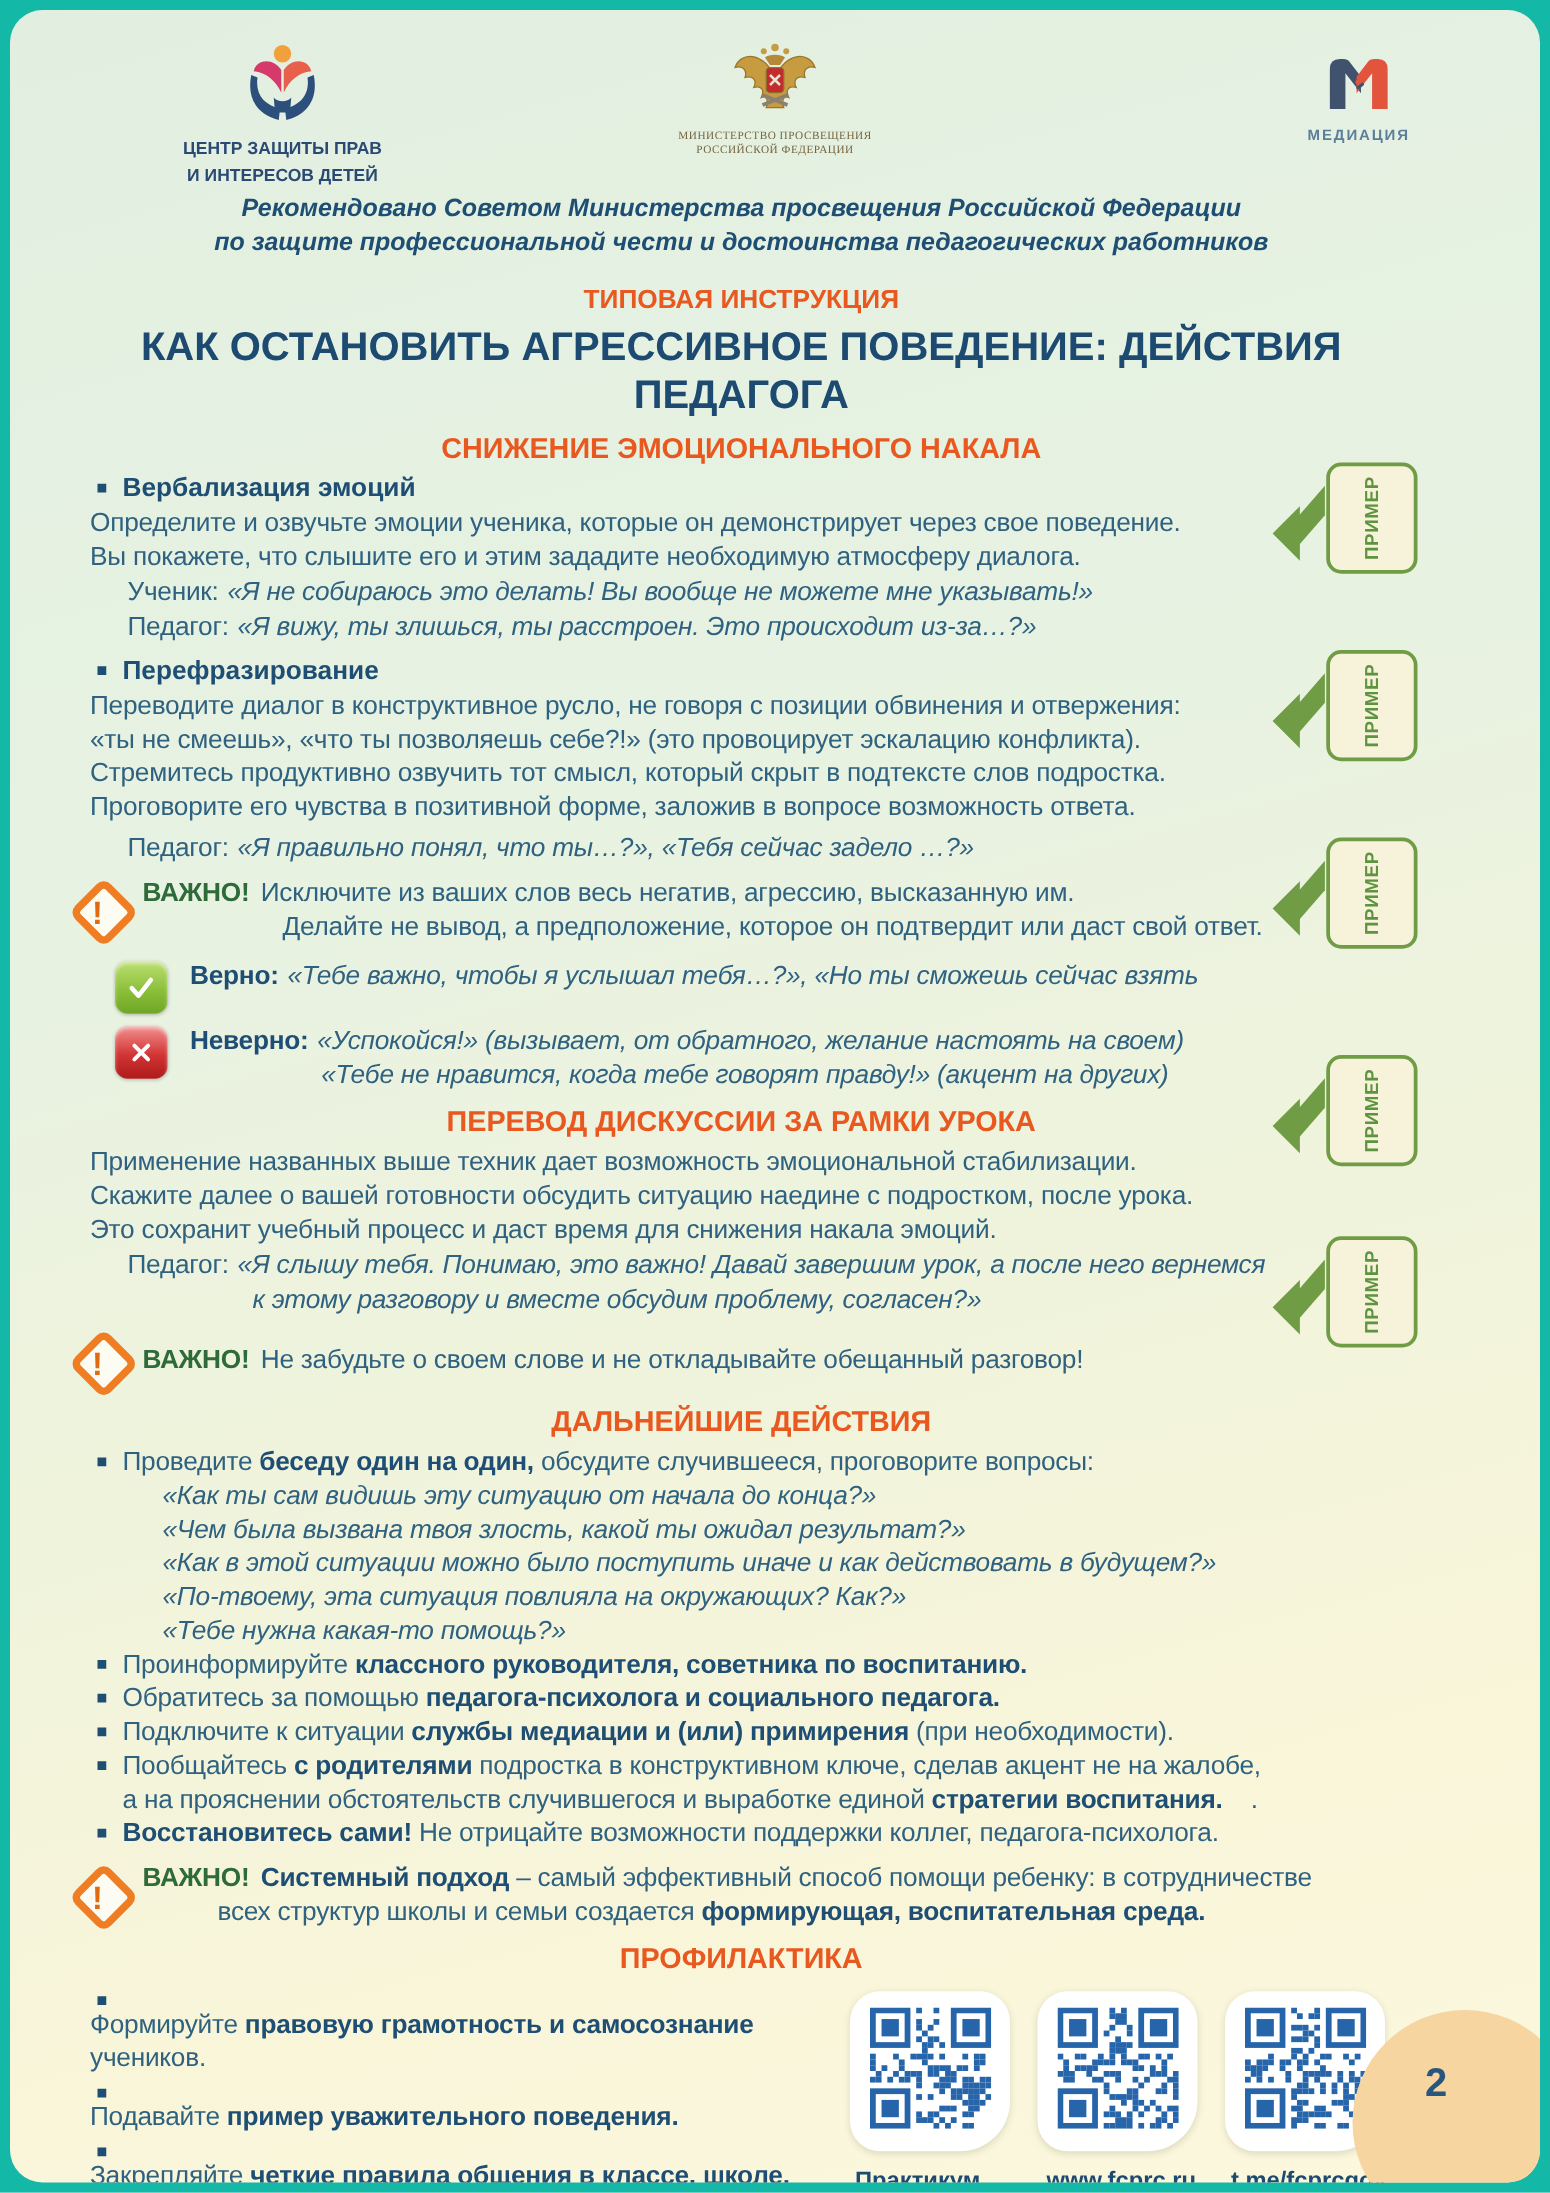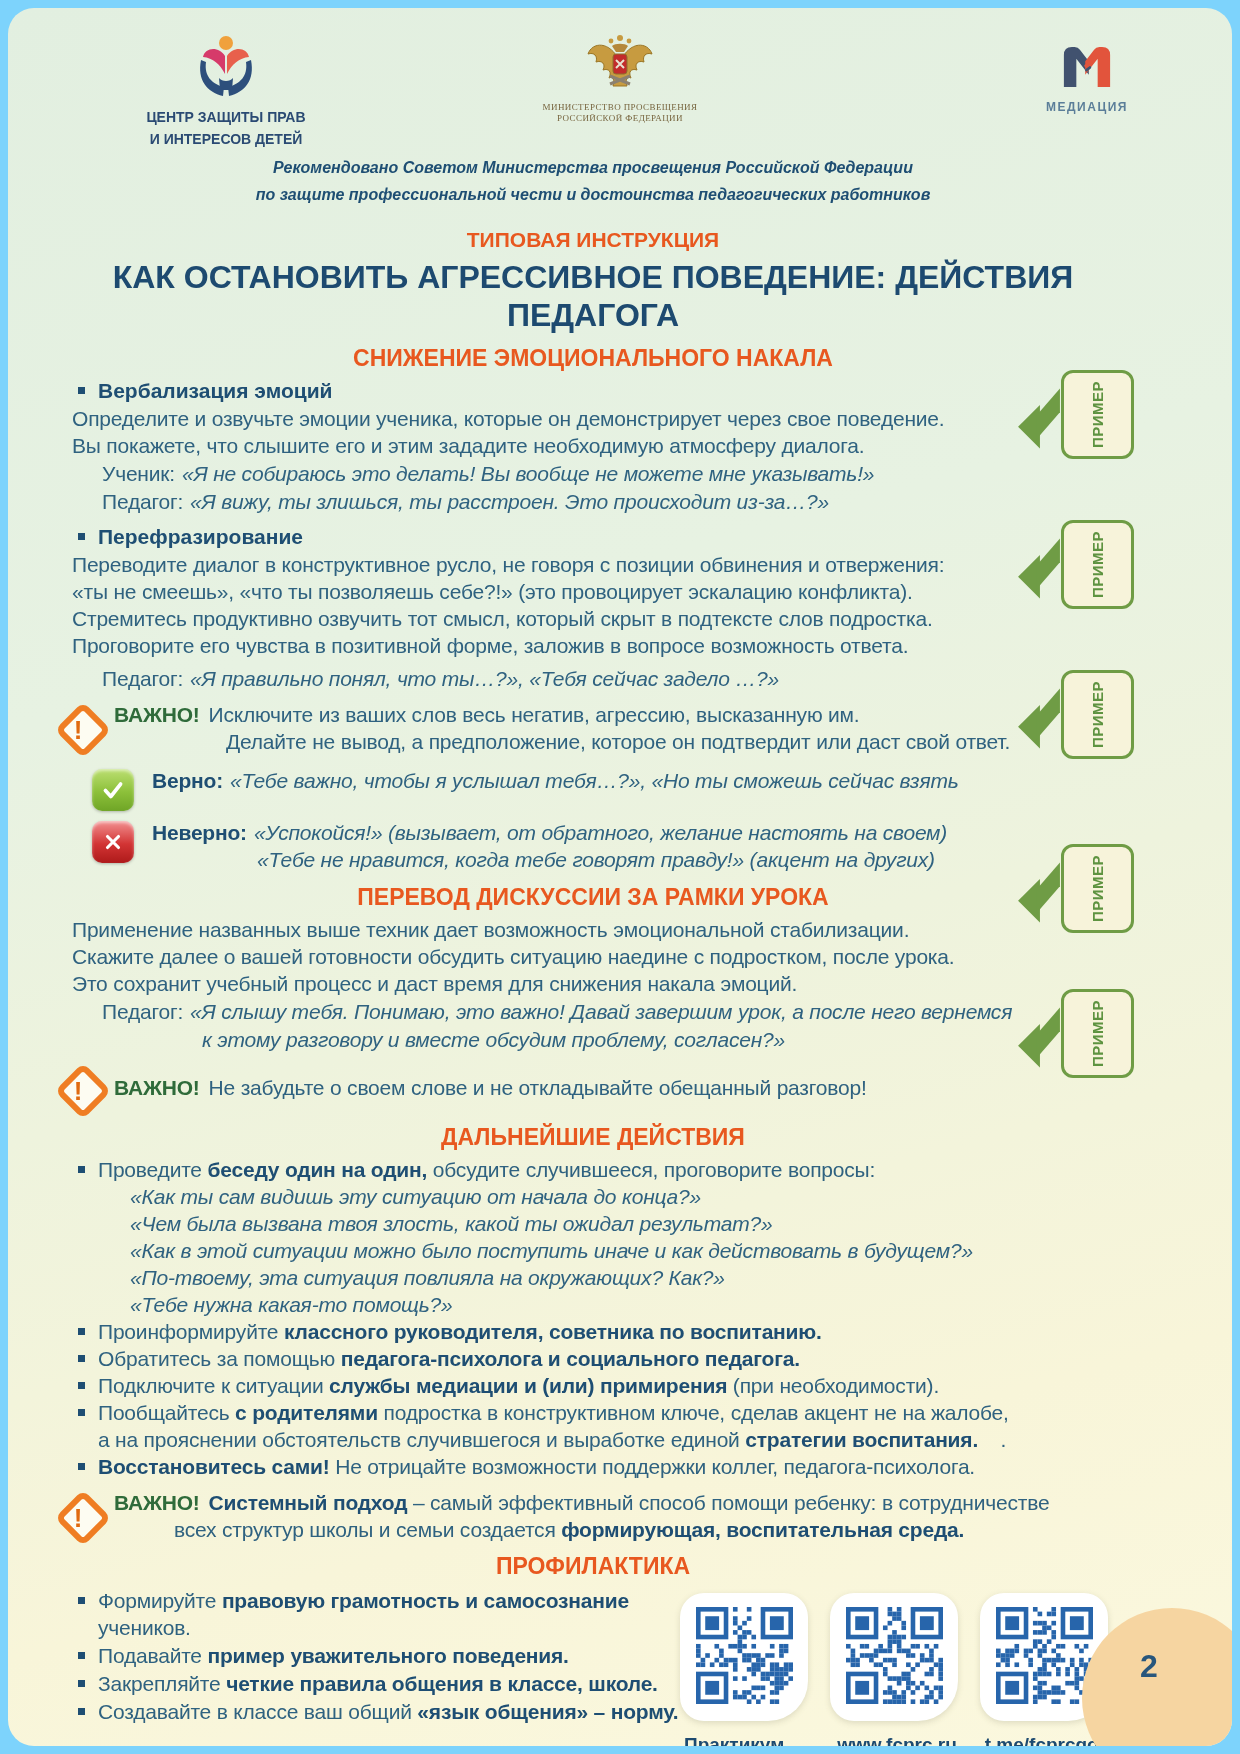--- a/index.html
+++ b/index.html
@@ -1,29 +1,29 @@
 <!DOCTYPE html>
 <html><head>
 <meta charset="utf-8">
 <style>
   html,body{margin:0;padding:0;}
   body{width:1240px;height:1754px;background:#ffffff;font-family:"Liberation Sans",sans-serif;}
-  .page{position:relative;width:1240px;height:1754px;background:#7dd3fc;overflow:hidden;}
+  .page{position:relative;width:1240px;height:1754px;background:#14b8a6;overflow:hidden;}
   .sheet{position:absolute;inset:8px;border-radius:26px;overflow:hidden;
          background:linear-gradient(165deg,#e2efe0 0%,#e7f2e2 35%,#eef3dd 55%,#f8f5d9 80%,#fbf8de 100%);}
   
   .logo-left{position:absolute;left:78px;top:26px;width:280px;text-align:center;}
   .logo-left .lt{font-size:14px;font-weight:bold;line-height:18px;color:#2a4a73;margin-top:4px;}
   .emblem{position:absolute;left:50%;top:24px;transform:translateX(-50%);text-align:center;width:260px;}
   .emblem .et{font-family:"Liberation Serif",serif;font-size:9px;line-height:11px;color:#77653f;letter-spacing:.4px;}
   .logo-right{position:absolute;right:70px;top:28px;width:150px;text-align:center;}
   .logo-right .mt{font-size:12px;font-weight:bold;color:#5b7e99;letter-spacing:1.5px;margin-top:4px;}
   
   .content{position:relative;padding:146px 118px 0 64px;}
-  .rec{ text-align:center;font-style:italic;font-weight:bold;font-size:16px;line-height:27px;color:#1e4e73;}
+  .rec{ text-align:center;font-style:italic;font-weight:bold;font-size:20px;line-height:27px;color:#1e4e73;}
   .title-main{text-align:center;color:#e8581f;font-size:21px;line-height:36px;font-weight:bold;margin-top:14px;}
   .title-sub{text-align:center;color:#1d4a70;font-size:32px;line-height:38px;font-weight:bold;}
   .sec{text-align:center;color:#e8581f;font-size:23px;line-height:30px;font-weight:bold;margin-top:9px;}
   .tx{color:#2f6280;font-size:21px;line-height:27px;letter-spacing:-0.2px;}
   .b{font-weight:bold;color:#1e4e73;}
   .q{font-style:italic;}
   .bullet-title{display:flex;align-items:baseline;font-weight:bold;color:#1e4e73;font-size:21px;line-height:28px;margin-top:4px;}
   .sq{flex:0 0 auto;width:7px;height:7px;background:#1e4e73;display:inline-block;margin:0 13px 2px 6px;align-self:center;}
   .brow{display:flex;align-items:flex-start;}
   .brow .sq{margin-top:10px;align-self:flex-start;}
@@ -44,21 +44,21 @@
   .vrow{display:flex;align-items:flex-start;margin-top:8px;padding-left:20px;}
   .vicon{flex:0 0 42px;width:42px;height:42px;border-radius:10px;margin:2px 18px 0 0;display:flex;align-items:center;justify-content:center;
          box-shadow:0 1px 3px rgba(0,0,0,.25), inset 0 2px 3px rgba(255,255,255,.5);}
   .vicon.ok{background:linear-gradient(180deg,#bcdf72 0%,#8cc03a 55%,#6fa526 100%);}
   .vicon.no{background:linear-gradient(180deg,#f29090 0%,#d23434 55%,#ae1a1a 100%);}
   .vlabel{font-weight:bold;color:#1e4e73;margin-right:7px;}
   .v-ind{padding-left:105px;}
   
   .pro{display:flex;align-items:flex-start;margin-top:6px;}
   .pro-list{flex:1 1 auto;}
-  .pro-list .brow{margin-bottom:1px;}
+  .pro-list .brow{margin-bottom:1px;flex-direction:column;}
   .qr-block{flex:0 0 432px;display:flex;gap:16px;padding-top:6px;justify-content:center;}
   .qr-col{width:134px;text-align:center;}
   .qr-card{width:128px;height:128px;background:#ffffff;border-radius:24px 24px 40px 24px;display:flex;align-items:center;justify-content:center;
            box-shadow:0 2px 6px rgba(90,90,60,.18);}
   .qr-label{font-weight:bold;color:#1d4a70;font-size:19px;line-height:24px;margin-top:12px;text-align:left;padding-left:4px;}
   .qr-label.c{text-align:center;padding-left:0;}
   
   .ex-tab{position:absolute;right:127px;width:88px;height:88px;display:flex;align-items:center;}
   .ex-arrow{flex:0 0 44px;height:80px;}
   .ex-pill{flex:0 0 33px;height:83px;background:#f7f3da;border:3px solid #6f9c45;border-radius:12px;

